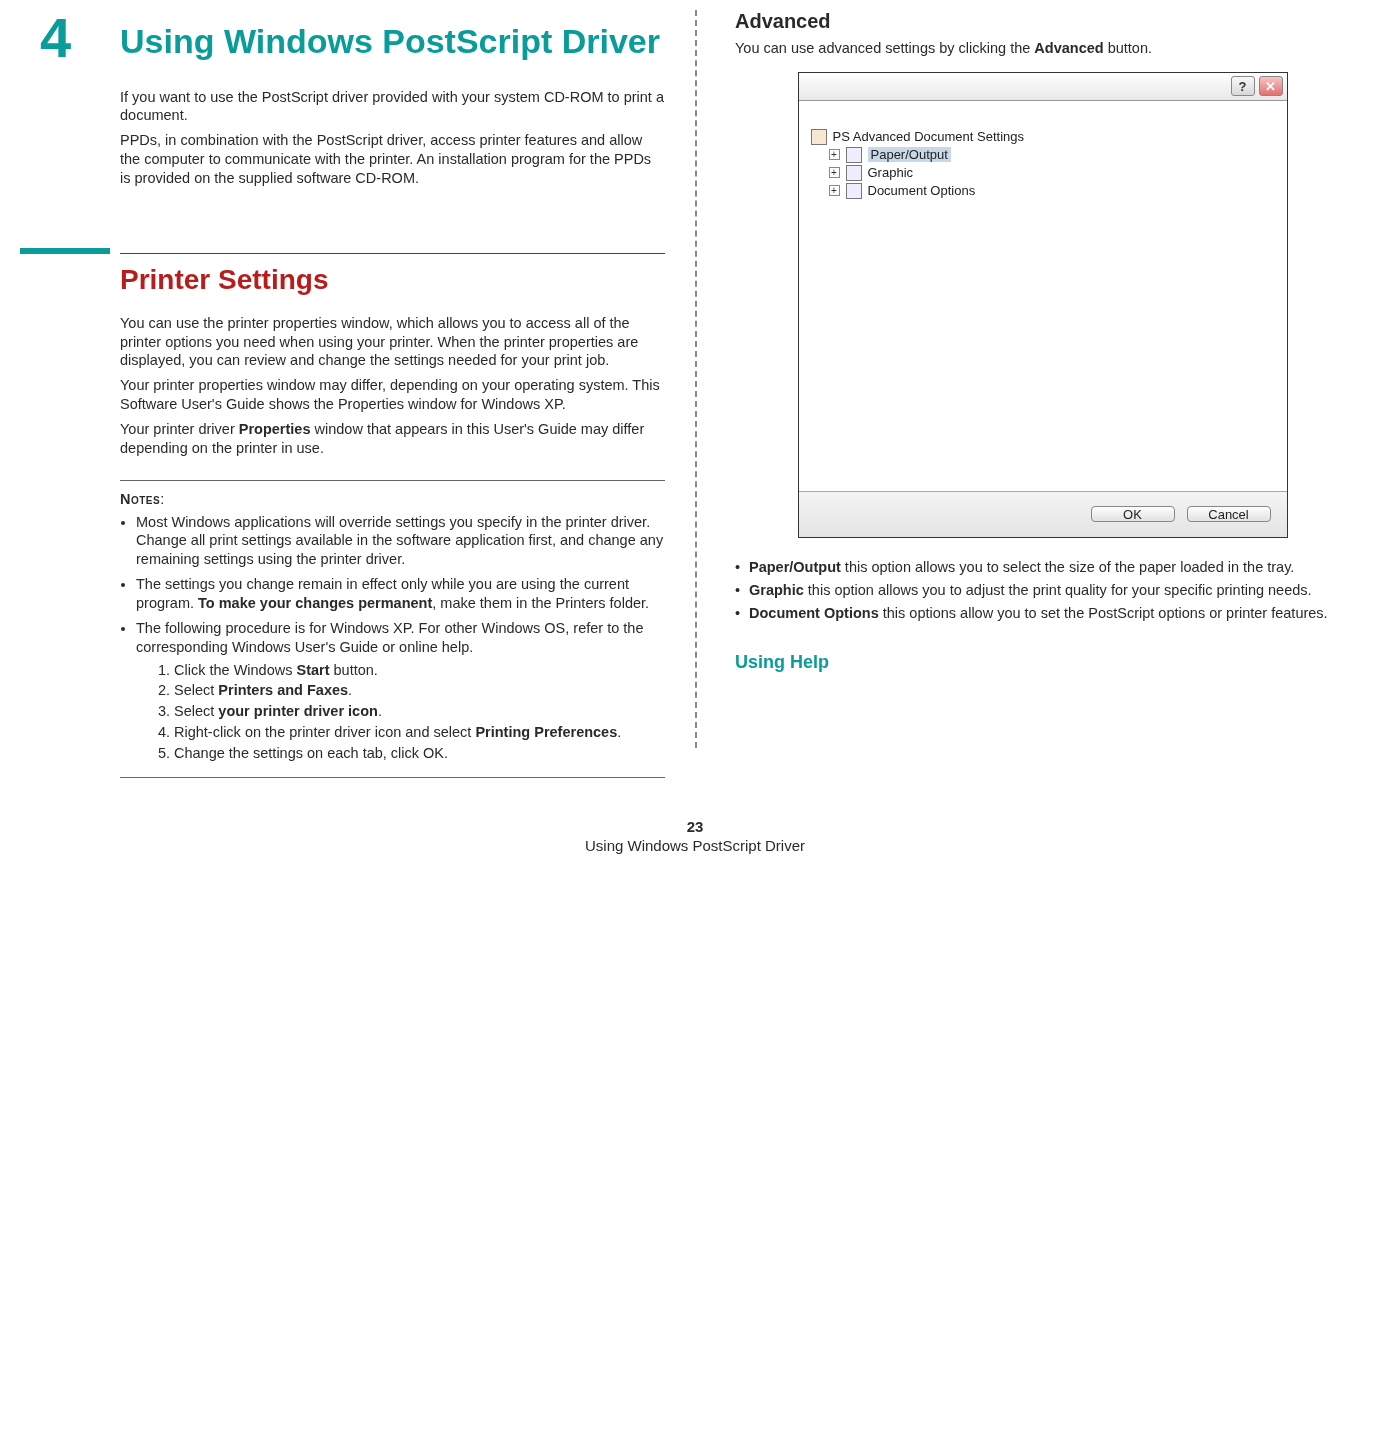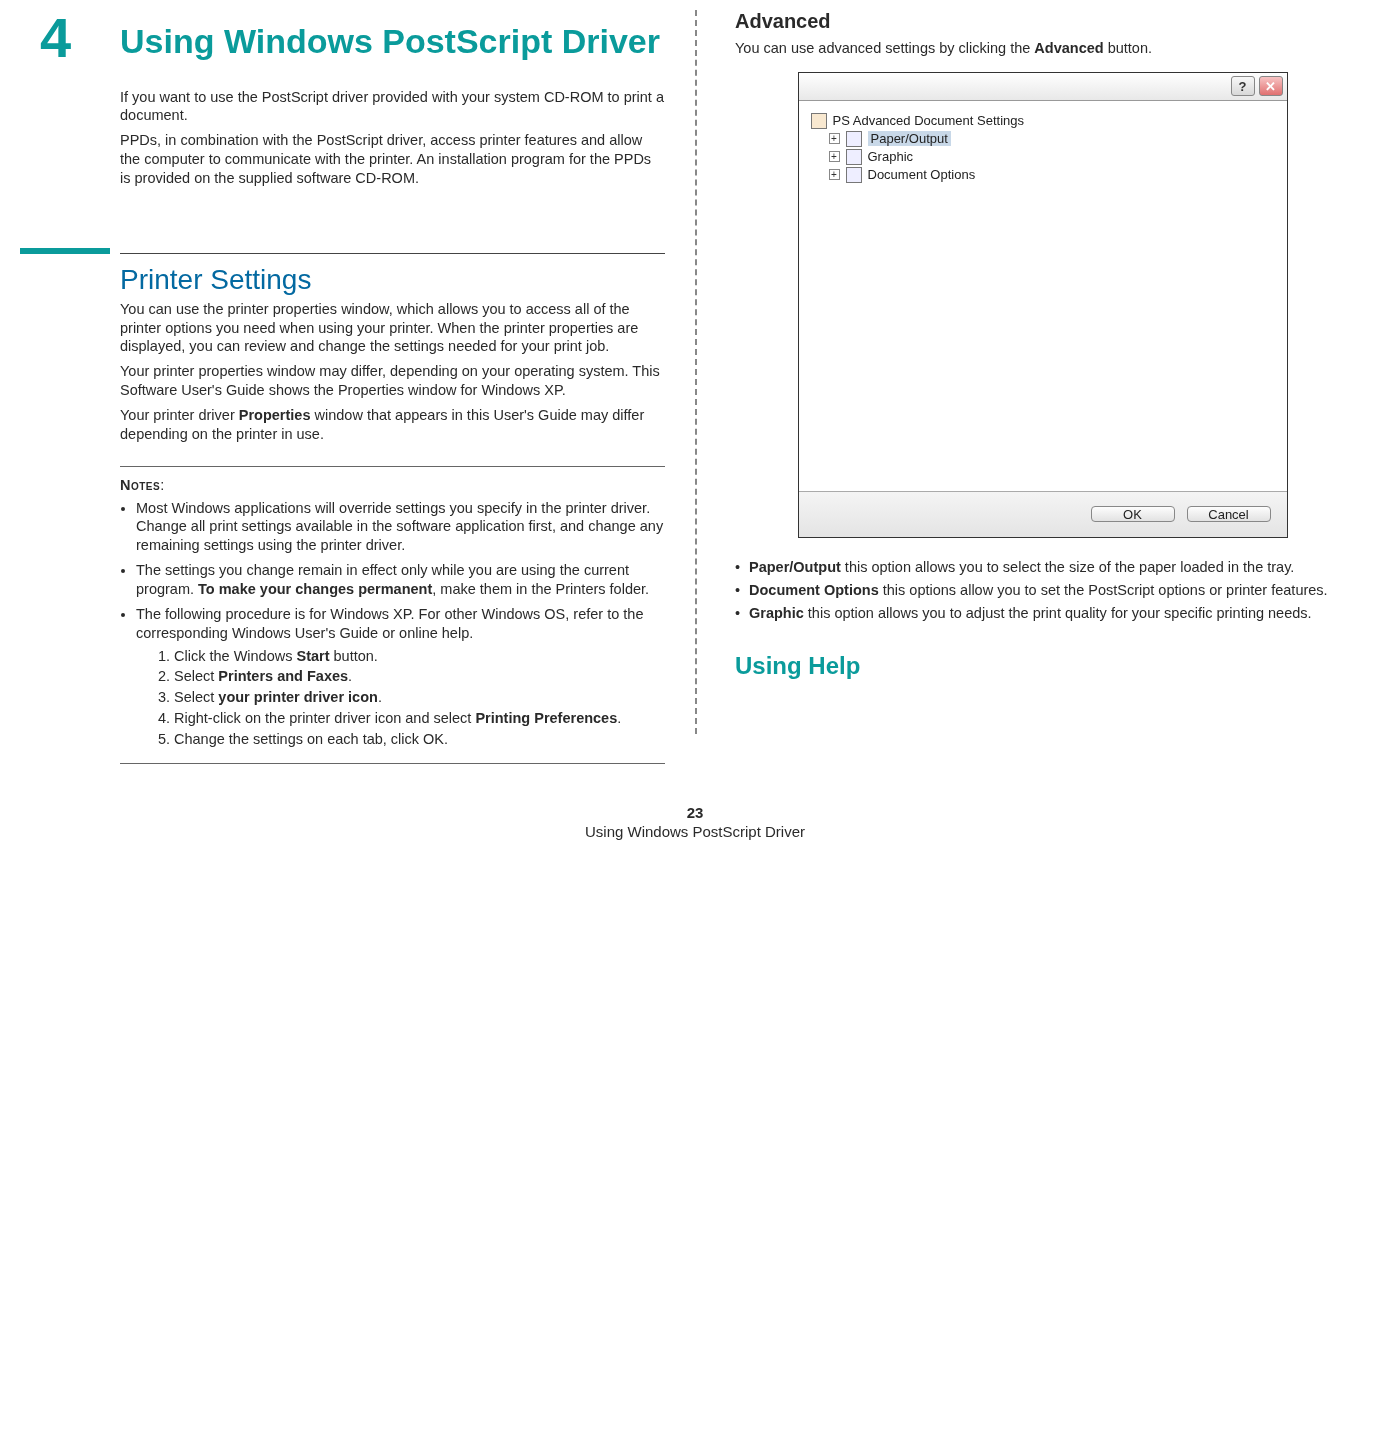--- a/index.html
+++ b/index.html
@@ -61,40 +61,40 @@
     margin-right: 10px;
     flex-shrink: 0;
   }
   .section-rule .thin {
     flex: 1;
     border-top: 1px solid #444;
     height:1px;
   }
   .h2 {
     font-size: 28px;
-    font-weight: normal;
-    color: #0369a1;
-    margin: 10px 0 4px 0;
+    font-weight: bold;
+    color: #b91c1c;
+    margin: 10px 0 18px 0;
   }
   .notes-sep { border-top: 1px solid #666; margin: 22px 0 10px 0; }
   .notes-sep-bottom { border-top: 1px solid #666; margin: 14px 0 10px 0; }
   .notes-label { font-variant: small-caps; letter-spacing:0.5px; font-weight: bold; }
   .bullet-list { margin: 6px 0 0 0; padding: 0 0 0 16px; }
   .bullet-list li { margin-bottom: 6px; line-height:1.3; }
   .num-list { margin: 4px 0 0 18px; padding: 0 0 0 20px; }
   .num-list li { margin-bottom: 2px; line-height:1.3; }
   b { font-weight: bold; }
 
   .h3 {
     font-size: 20px;
     font-weight: bold;
     margin: 0 0 6px 0;
   }
   .h3-sub {
-    font-size: 24px;
+    font-size: 18px;
     font-weight: bold;
     color: #0a9b9b;
     margin: 30px 0 8px 0;
   }
 
   
   .dlg {
     width: 490px;
     margin: 14px auto 20px auto;
     border: 1px solid #333;
@@ -115,21 +115,21 @@
     background: linear-gradient(#f8f8f8,#d8d8d8);
     border:1px solid #888;
     border-radius:3px;
     display:flex; align-items:center; justify-content:center;
     font-size:13px; font-weight:bold; color:#333;
   }
   .dlg-close {
      background: linear-gradient(#f8c4c4,#e07070);
      color:#fff;
   }
-  .dlg-body { padding:10px 12px; min-height:390px; font-size:13px; color:#222;}
+  .dlg-body { padding:26px 12px; min-height:390px; font-size:13px; color:#222;}
   .tree-root { display:flex; align-items:center; gap:6px; margin:2px 0;}
   .tree-child { display:flex; align-items:center; gap:6px; margin:2px 0 2px 18px;}
   .expander {
      width:11px;height:11px;border:1px solid #888;display:inline-flex;
      align-items:center;justify-content:center;font-size:10px;line-height:1;
      background:#fff;color:#333;
   }
   .ticon { width:16px;height:16px;display:inline-block;border:1px solid #777;background:#eef;}
   .ticon.printer{background:#f8e8d0;}
   .sel { background:#c8d8e8; padding:0 3px;}
@@ -243,22 +243,22 @@
         </div>
       </div>
       <div class="dlg-footer">
         <div class="winbtn">OK</div>
         <div class="winbtn">Cancel</div>
       </div>
     </div>
 
     <ul class="opt-list">
       <li><b>Paper/Output</b><span> this option allows you to select the size of the paper loaded in the tray.</span></li>
+      <li><b>Graphic</b><span> this option allows you to adjust the print quality for your specific printing needs.</span></li>
       <li><b>Document Options</b><span> this options allow you to set the PostScript options or printer features.</span></li>
-      <li><b>Graphic</b><span> this option allows you to adjust the print quality for your specific printing needs.</span></li>
     </ul>
 
     <div class="h3-sub">Using Help</div>
 
   </div>
 </div>
 
 <div class="footer">
   <div class="page-num">23</div>
   <div>Using Windows PostScript Driver</div>

